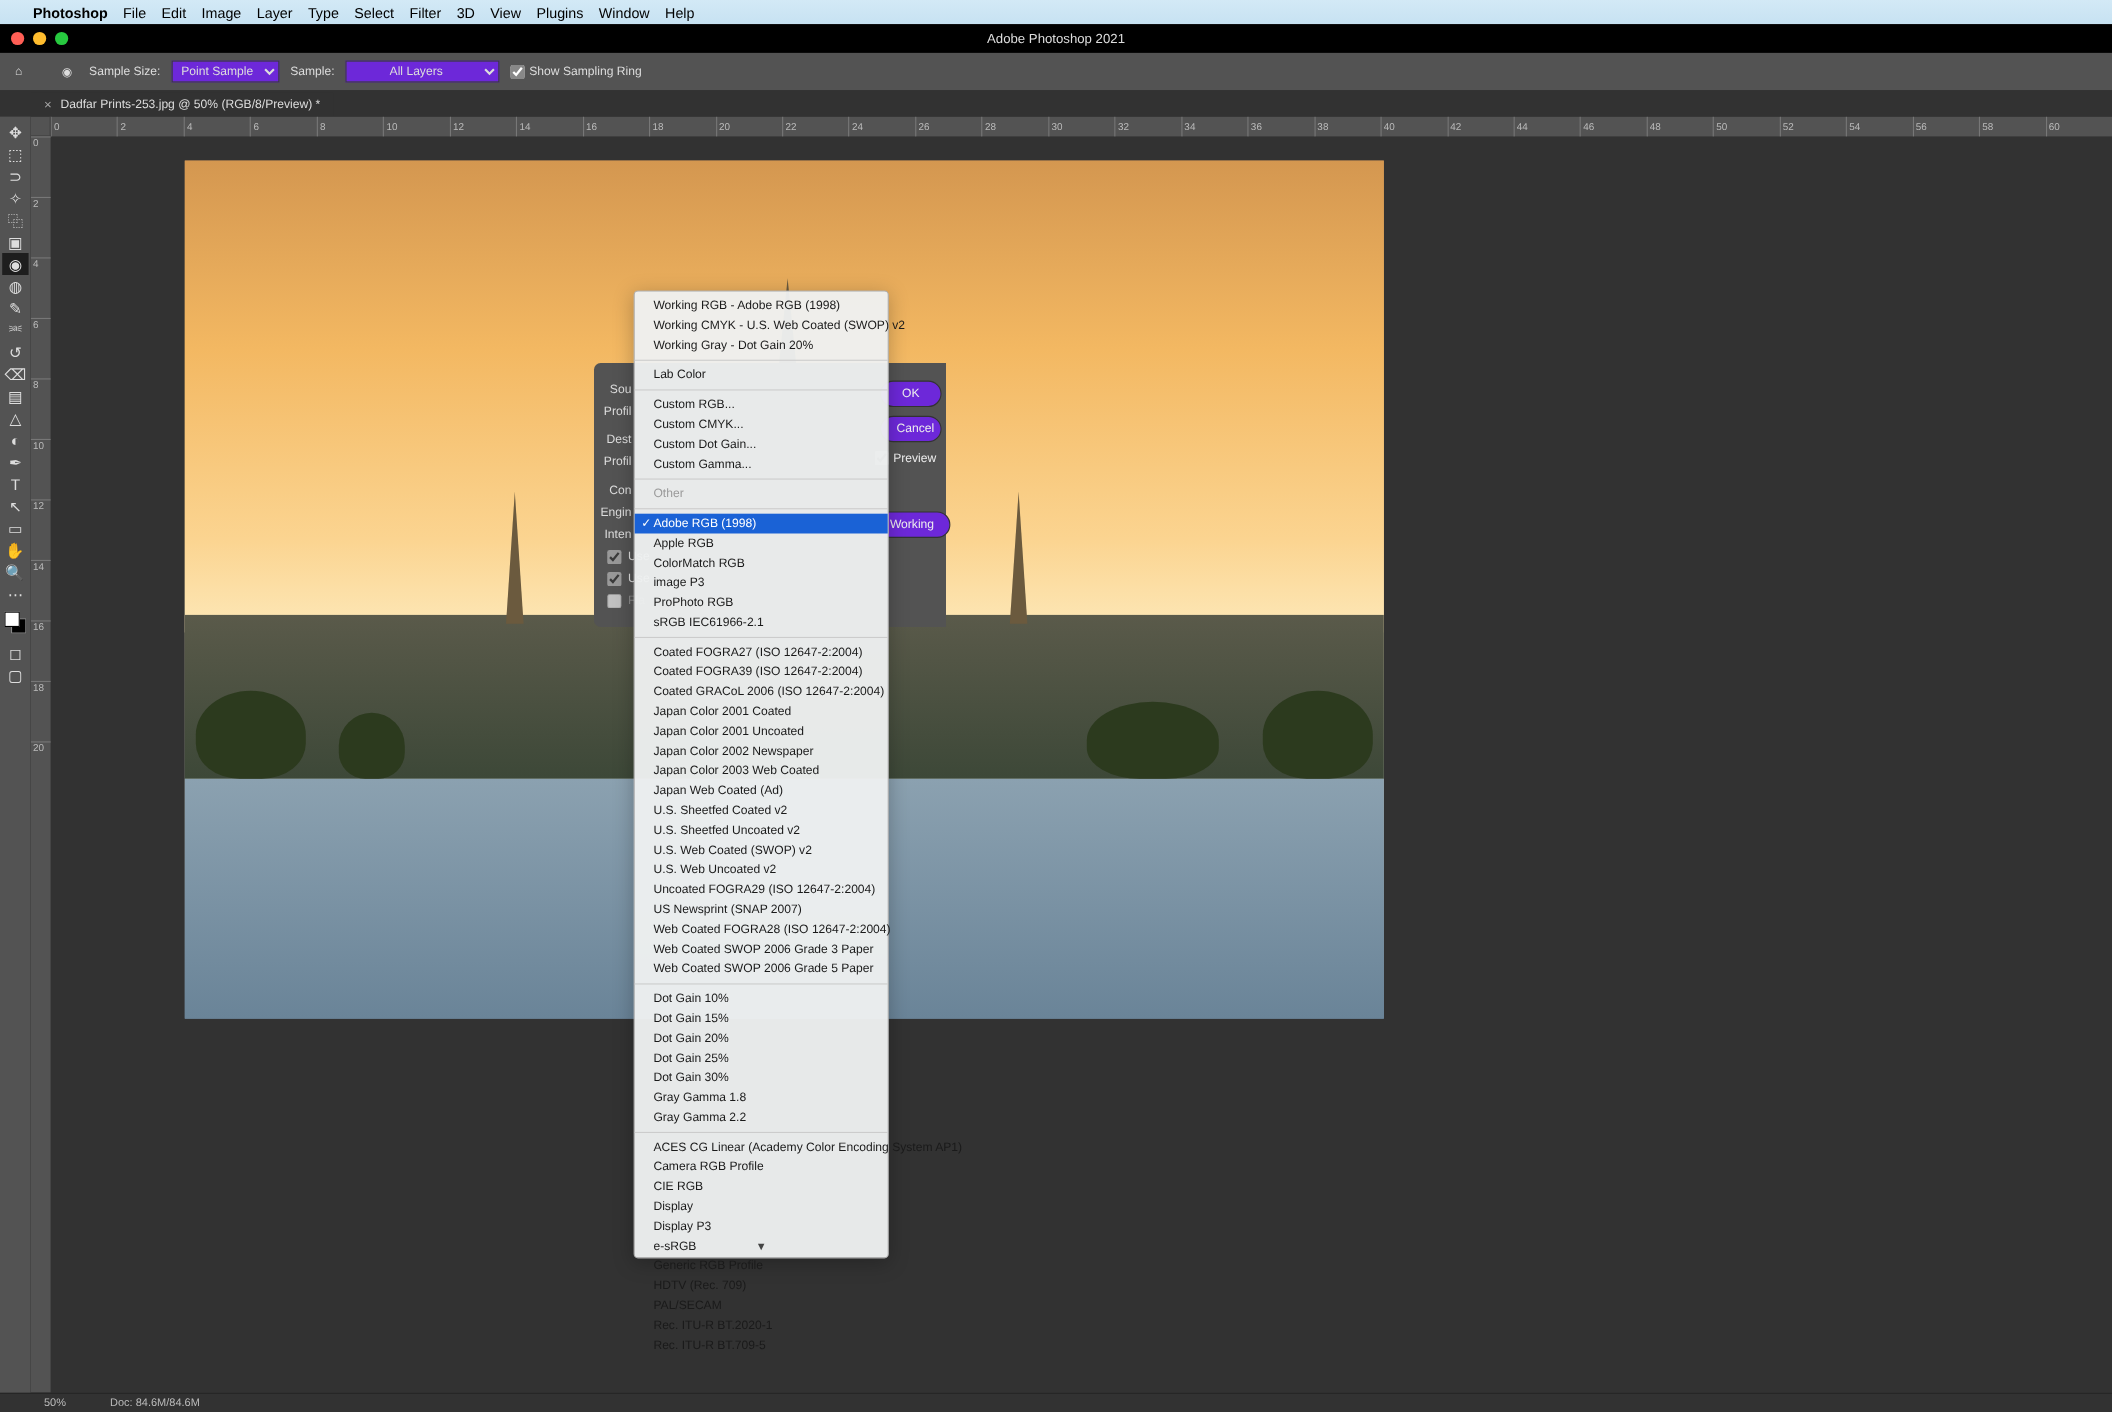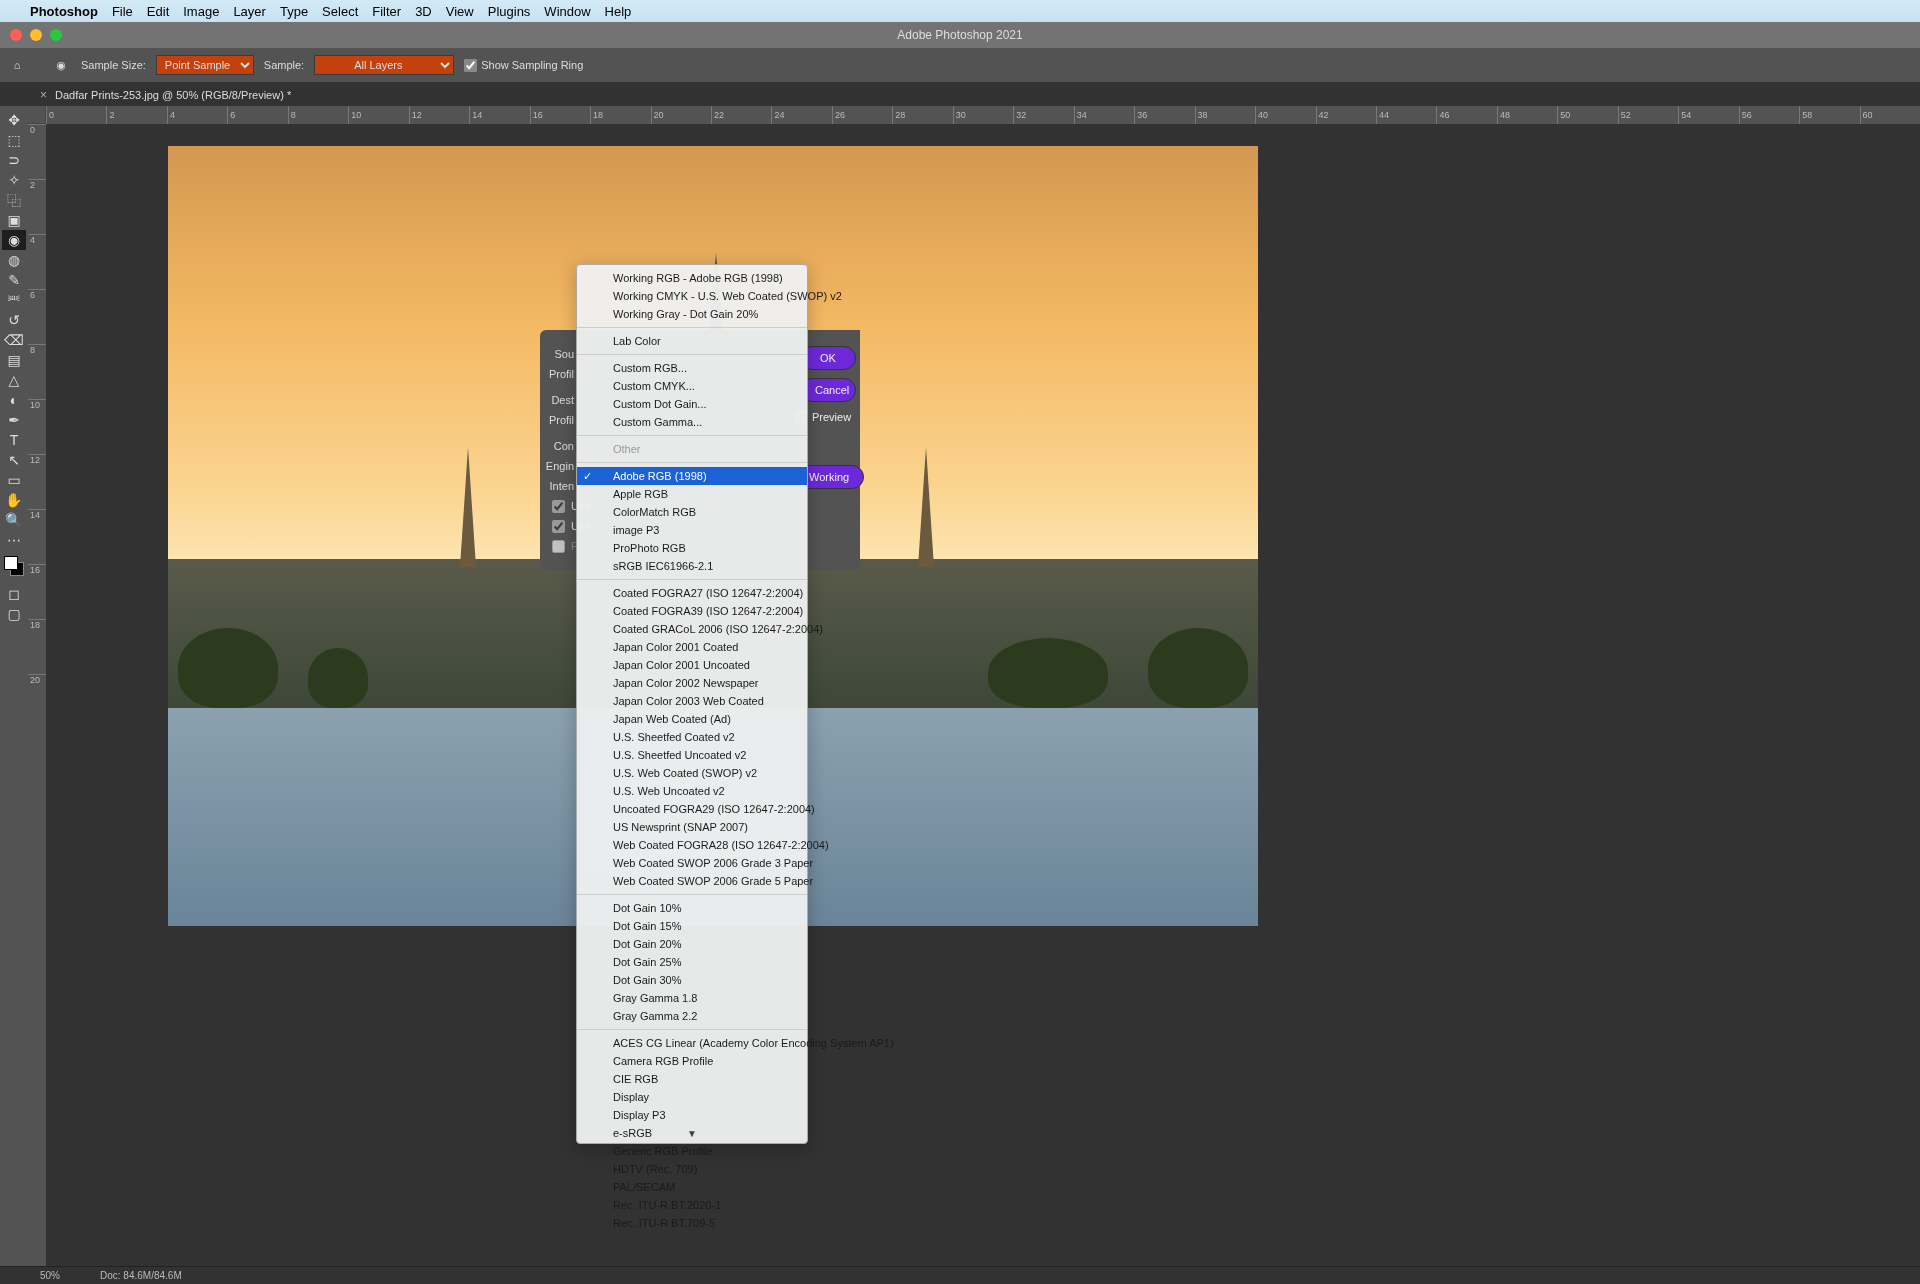--- a/index.html
+++ b/index.html
@@ -5,31 +5,31 @@
 * { margin: 0; padding: 0; box-sizing: border-box; font-family: -apple-system, Helvetica, Arial, sans-serif; }
 body { background: #323232; width: 1920px; height: 1284px; overflow: hidden; font-size: 11px; color: #ccc; position: relative; }
 
 
 .menubar { height: 22px; background: linear-gradient(#d3e9f6, #c7e2f2); display: flex; align-items: center; padding: 0 16px; color: #000; font-size: 13px; }
 .menubar .apple { margin-right: 14px; }
 .menubar .app { font-weight: 700; margin-right: 14px; }
 .menubar .mi { margin-right: 14px; }
 
 
-.titlebar { height: 26px; background: #737373; display: flex; align-items: center; position: relative; }
+.titlebar { height: 26px; background: #000000; display: flex; align-items: center; position: relative; }
 .traffic { display: flex; gap: 8px; margin-left: 10px; }
 .dot { width: 12px; height: 12px; border-radius: 50%; }
 .dot.red{background:#ff5f56;} .dot.yellow{background:#ffbd2e;} .dot.green{background:#27c93f;}
 .titlebar .wtitle { position: absolute; left: 50%; transform: translateX(-50%); color: #ddd; font-size: 12px; }
 
 
 .optbar { height: 34px; background: #535353; display: flex; align-items: center; padding: 0 8px; color: #ddd; gap: 10px; }
 .optbar .homeicon { width:18px;height:18px;display:flex;align-items:center;justify-content:center; }
 .optbar .toolicon { width:20px;height:16px;display:flex;align-items:center;justify-content:center; margin-left:15px;}
-.optbar select { background: #c2410c; border: 1px solid #3a3a3a; color: #ddd; font-size: 11px; height:20px; padding:0 4px; }
+.optbar select { background: #6d28d9; border: 1px solid #3a3a3a; color: #ddd; font-size: 11px; height:20px; padding:0 4px; }
 .optbar label { font-size: 11px; }
 .optbar .sel1{width:98px;} .optbar .sel2{width:140px;padding-left:35px;}
 .optbar input[type=checkbox]{accent-color:#888;}
 .chkwrap{display:flex;align-items:center;gap:4px;}
 
 
 .tabbar { height: 24px; background: #323232; display: flex; align-items: flex-end; }
 .spacer{width:28px;}
 .doctab { background: #323232; padding: 4px 12px; font-size: 11px; color: #ddd; display:flex; align-items:center; gap:8px; }
 .doctab .close{font-size:12px;color:#aaa;}
@@ -59,21 +59,21 @@
 
 
 .sidebuttons { position:absolute; top:346px; left:800px; width:60px; }
 .sbtn { background:#6d28d9; color:#eee; border:1px solid #333; border-radius:16px; padding:5px 14px; font-size:11px; margin-bottom:8px; display:block; width:56px; text-align:center; }
 .sbtn.adv{margin-top:42px;width:70px;margin-left:-6px;}
 .prevwrap{display:flex;align-items:flex-end;gap:4px;color:#eee;margin-left:-5px;margin-top:4px;margin-bottom:6px;}
 .prevwrap input{accent-color:#999;}
 
 
 .popup { position:absolute; top:264px; left:576px; width:232px; background:rgba(238,240,240,.96); border:1px solid #aaa; border-radius:4px; font-size:11px; color:#1a1a1a; box-shadow:0 4px 18px rgba(0,0,0,.25); padding:4px 0; max-height:880px; }
-.popup .pitem{padding:2px 16px 2px 36px;white-space:nowrap;line-height:14px;}
+.popup .pitem{padding:2px 16px 2px 17px;white-space:nowrap;line-height:14px;}
 .popup .pitem.sel{background:#1a62d6;color:#fff;position:relative;}
 .popup .pitem.sel::before{content:'✓';position:absolute;left:6px;}
 .popup .pitem.dis{color:#9a9a9a;}
 .popup .sep{height:1px;background:#ccc;margin:4px 0;}
 .popup .arrow{position:absolute;bottom:4px;left:50%;transform:translateX(-50%);font-size:10px;color:#444;}
 
 
 .statusbar{height:18px;background:#323232;display:flex;align-items:center;font-size:10px;color:#bbb;padding-left:40px;gap:40px;border-top:1px solid #222;}
 
 

